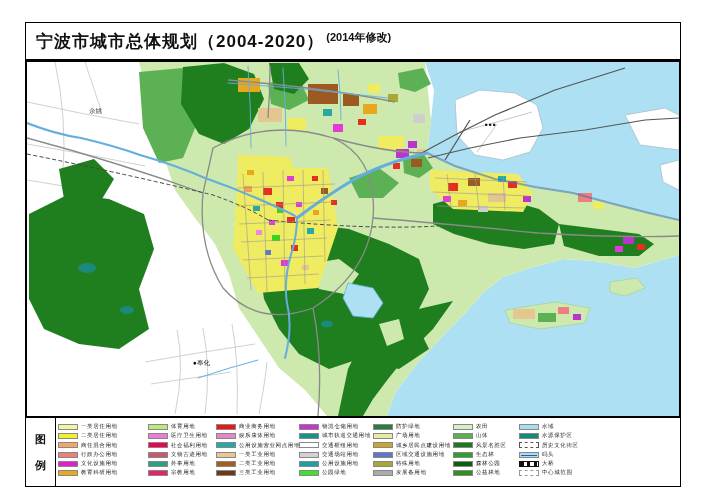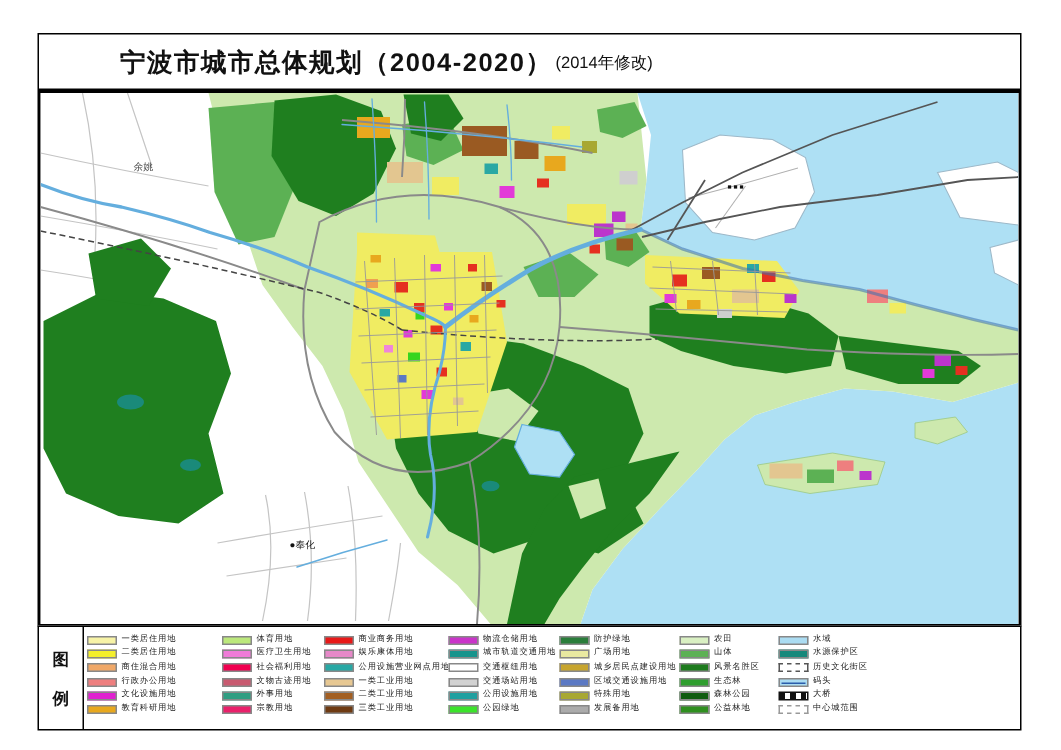--- a/index.html
+++ b/index.html
@@ -10,23 +10,23 @@
   }
   .sheet{position:absolute;inset:0;background:#fff;}
 
   
   .header{
     position:absolute;left:25px;top:22px;width:656px;height:38px;
     border:1px solid #000;box-sizing:border-box;background:#fff;
     display:flex;align-items:center;justify-content:space-between;
     padding:0 10px;
   }
-  .title-left{display:flex;align-items:center;margin-left:44px;}
+  .title-left{display:flex;align-items:flex-start;}
   .t-main{font-size:17px;font-weight:bold;color:#111;letter-spacing:1px;}
-  .t-rev{font-size:11px;font-weight:normal;color:#111;margin-left:2px;}
+  .t-rev{font-size:11px;font-weight:bold;color:#111;margin-left:2px;}
   .title-right{font-size:12px;font-weight:bold;color:#111;letter-spacing:2px;}
 
   
   .map-frame{
     position:absolute;left:25px;top:60px;width:656px;height:358px;
     border:2px solid #000;box-sizing:border-box;background:#fff;overflow:hidden;
   }
   .map-frame svg{display:block;width:652px;height:354px;}
 
   

